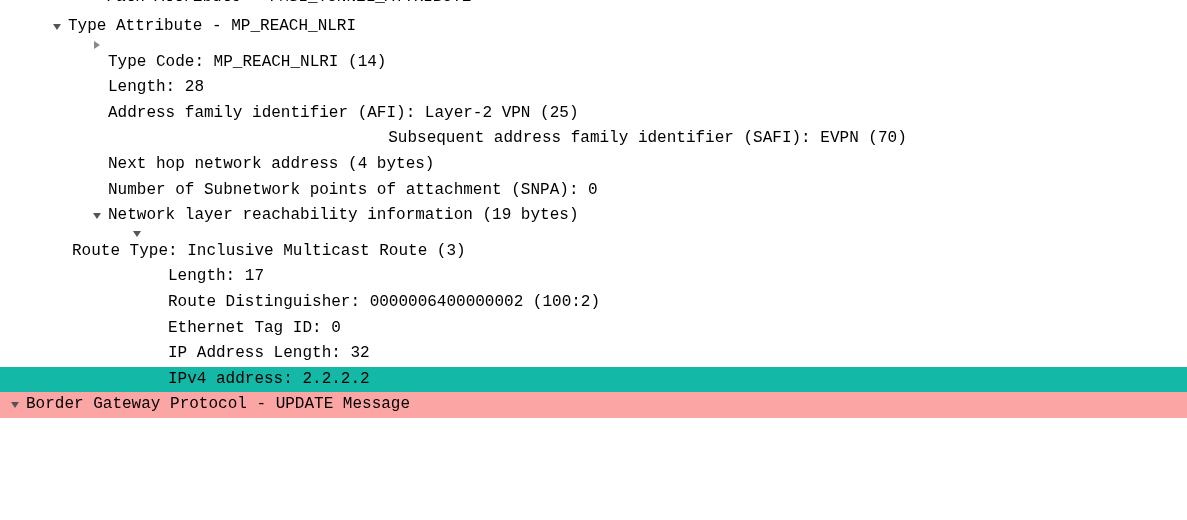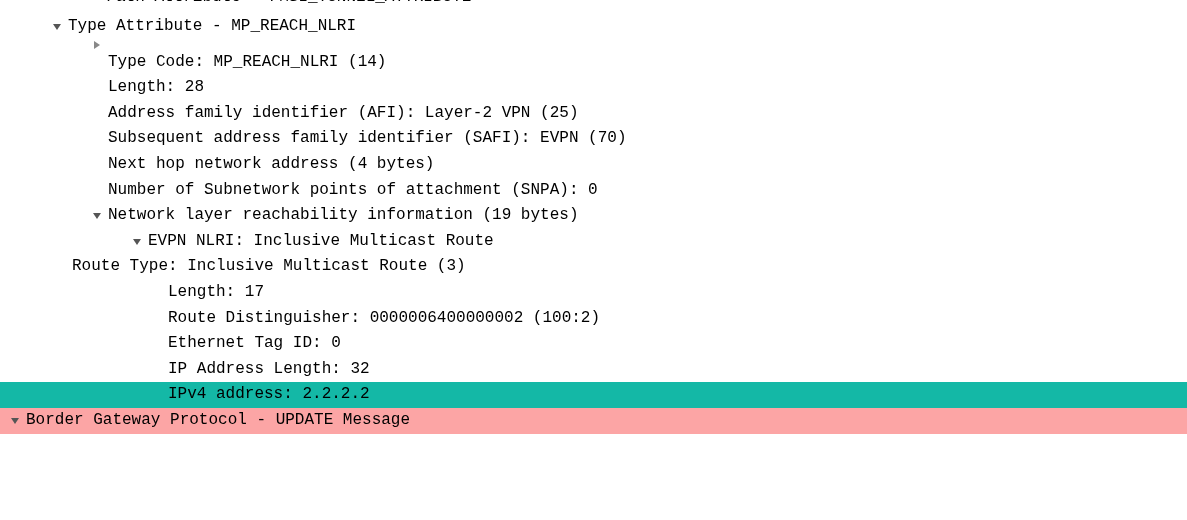--- a/index.html
+++ b/index.html
@@ -64,42 +64,42 @@
 </div>
 
 <div class="row" style="padding-left:108px;">
   <span>Length: 28</span>
 </div>
 
 <div class="row" style="padding-left:108px;">
   <span>Address family identifier (AFI): Layer-2 VPN (25)</span>
 </div>
 
-<div class="row" style="padding-left:108px;">
+<div class="row" style="padding-left:108px;justify-content:center;">
   <span>Subsequent address family identifier (SAFI): EVPN (70)</span>
 </div>
 
 <div class="row" style="padding-left:108px;">
   <span>Next hop network address (4 bytes)</span>
 </div>
 
 <div class="row" style="padding-left:108px;">
   <span>Number of Subnetwork points of attachment (SNPA): 0</span>
 </div>
 
 <div class="row" style="padding-left:92px;">
   <svg class="tri" viewBox="0 0 10 10">
       <path d="M1 2 L9 2 L5 8 Z" fill="#555"></path>
     </svg><span>Network layer reachability information (19 bytes)</span>
 </div>
 
 <div class="row" style="padding-left:132px;">
   <svg class="tri" viewBox="0 0 10 10">
       <path d="M1 2 L9 2 L5 8 Z" fill="#555"></path>
-    </svg><span>EVPN NLRI: Inclusive Multicast Route</span>
+    </svg>
 </div>
 
 <div class="row" style="padding-left:72px;">
   <span>Route Type: Inclusive Multicast Route (3)</span>
 </div>
 
 <div class="row" style="padding-left:168px;">
   <span>Length: 17</span>
 </div>
 

